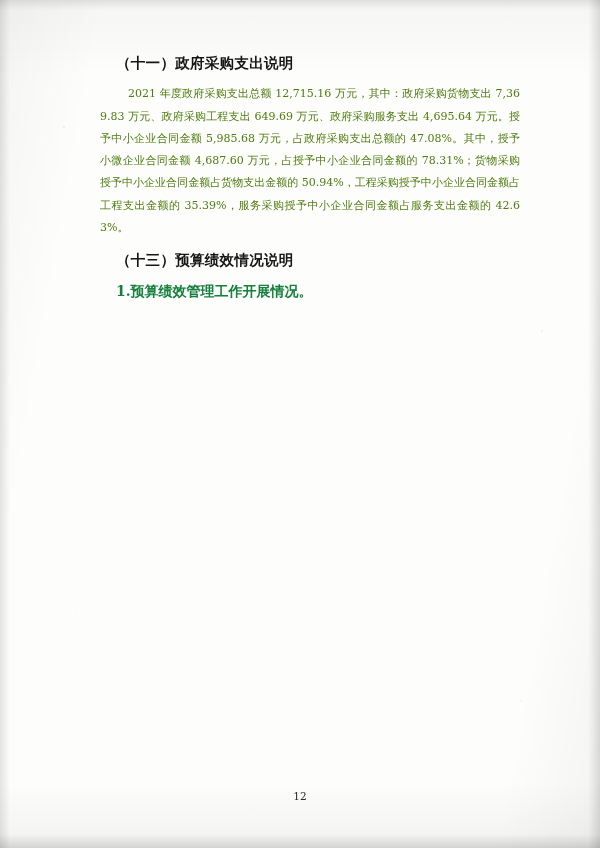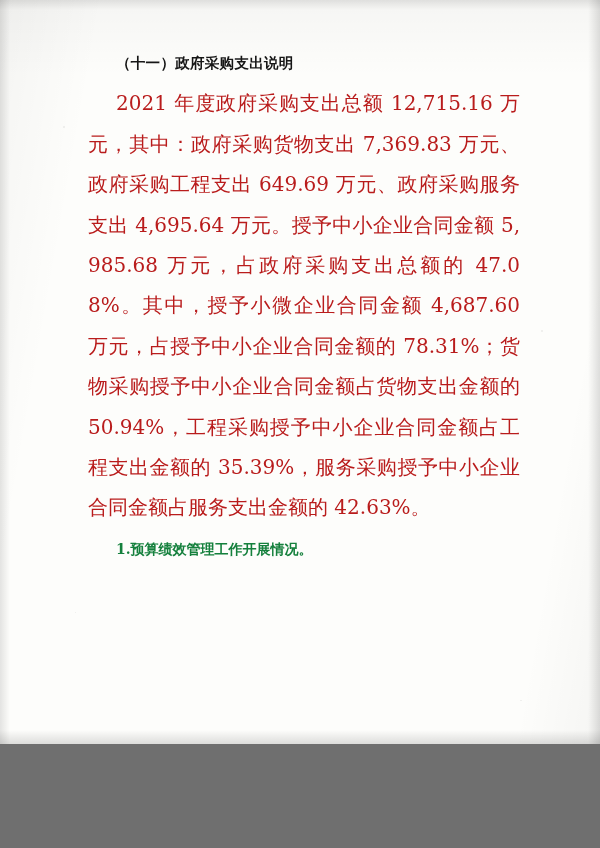--- a/index.html
+++ b/index.html
@@ -3,21 +3,21 @@
 <meta charset="utf-8">
 <style>
   html, body {
     margin: 0;
     padding: 0;
     background: #6f6f6f;
   }
   .page {
     position: relative;
     width: 600px;
-    height: 744px;
+    height: 848px;
     background: #ffffff;
     overflow: hidden;
     font-family: "DejaVu Serif", "Liberation Serif", serif;
   }
   
   .paper {
     position: absolute;
     left: 0; top: 0;
     width: 600px;
     height: 848px;
@@ -43,24 +43,24 @@
   }
   .subheading {
     font-size: 14px;
     font-weight: bold;
     color: #15803d;
     margin: 0 0 6px 0;
     text-indent: 28px;
     line-height: 1.6;
   }
   .para {
-    font-size: 20px;
-    color: #b91c1c;
+    font-size: 11px;
+    color: #4d7c0f;
     line-height: 2.02;
-    margin: 0 0 4px 0;
+    margin: 0 0 4px 12px;
     text-indent: 28px;
     text-align: justify;
     text-justify: inter-ideograph;
     word-break: break-all;
   }
   .block { margin-bottom: 10px; }
   .block.tight { margin-bottom: 6px; }
   .pageno {
     position: absolute;
     left: 0;
@@ -114,19 +114,20 @@
 
   <div class="content">
 
     <div class="block">
       <h2 class="heading">（十一）政府采购支出说明</h2>
       <p class="para">2021 年度政府采购支出总额 12,715.16 万元，其中：政府采购货物支出 7,369.83 万元、政府采购工程支出 649.69 万元、政府采购服务支出 4,695.64 万元。授予中小企业合同金额 5,985.68 万元，占政府采购支出总额的 47.08%。其中，授予小微企业合同金额 4,687.60 万元，占授予中小企业合同金额的 78.31%；货物采购授予中小企业合同金额占货物支出金额的 50.94%，工程采购授予中小企业合同金额占工程支出金额的 35.39%，服务采购授予中小企业合同金额占服务支出金额的 42.63%。</p>
     </div>
 
 
     <div class="block tight">
+      <h2 class="heading">（十三）预算绩效情况说明</h2>
       <h3 class="subheading">1.预算绩效管理工作开展情况。</h3>
     </div>
 
   </div>
 
   <div class="pageno">12</div>
 </div>
 
 </body></html>

